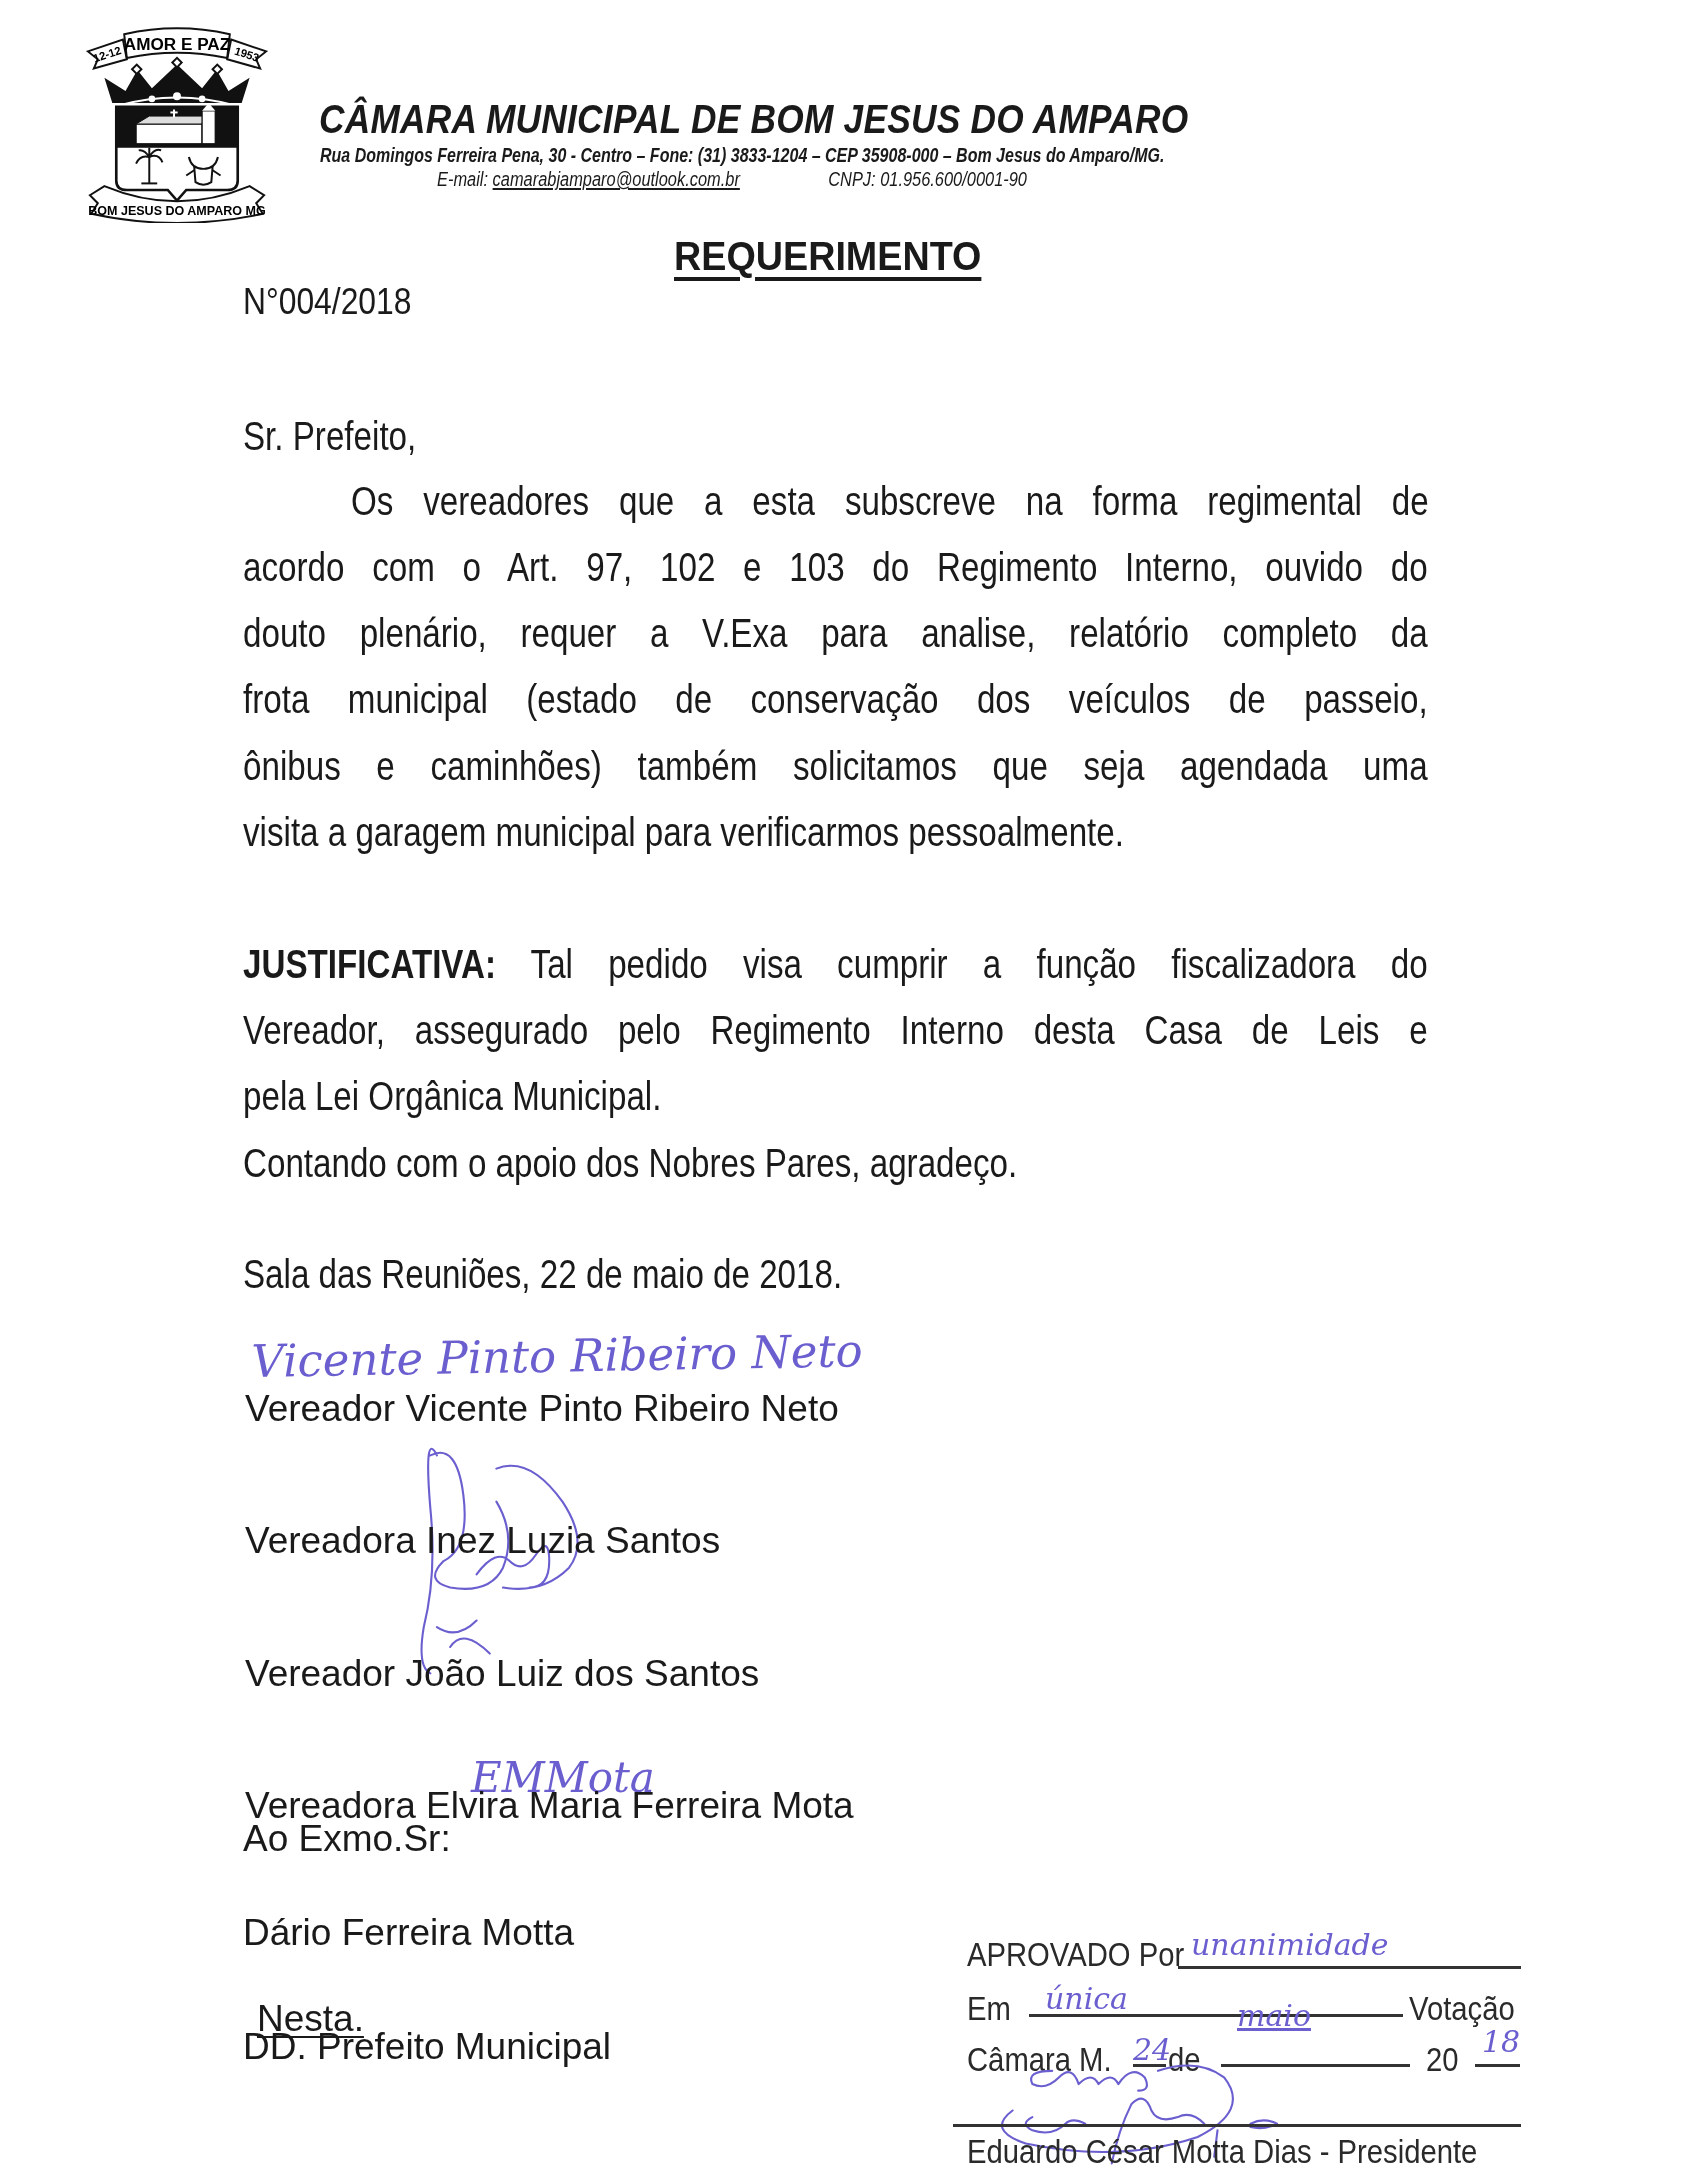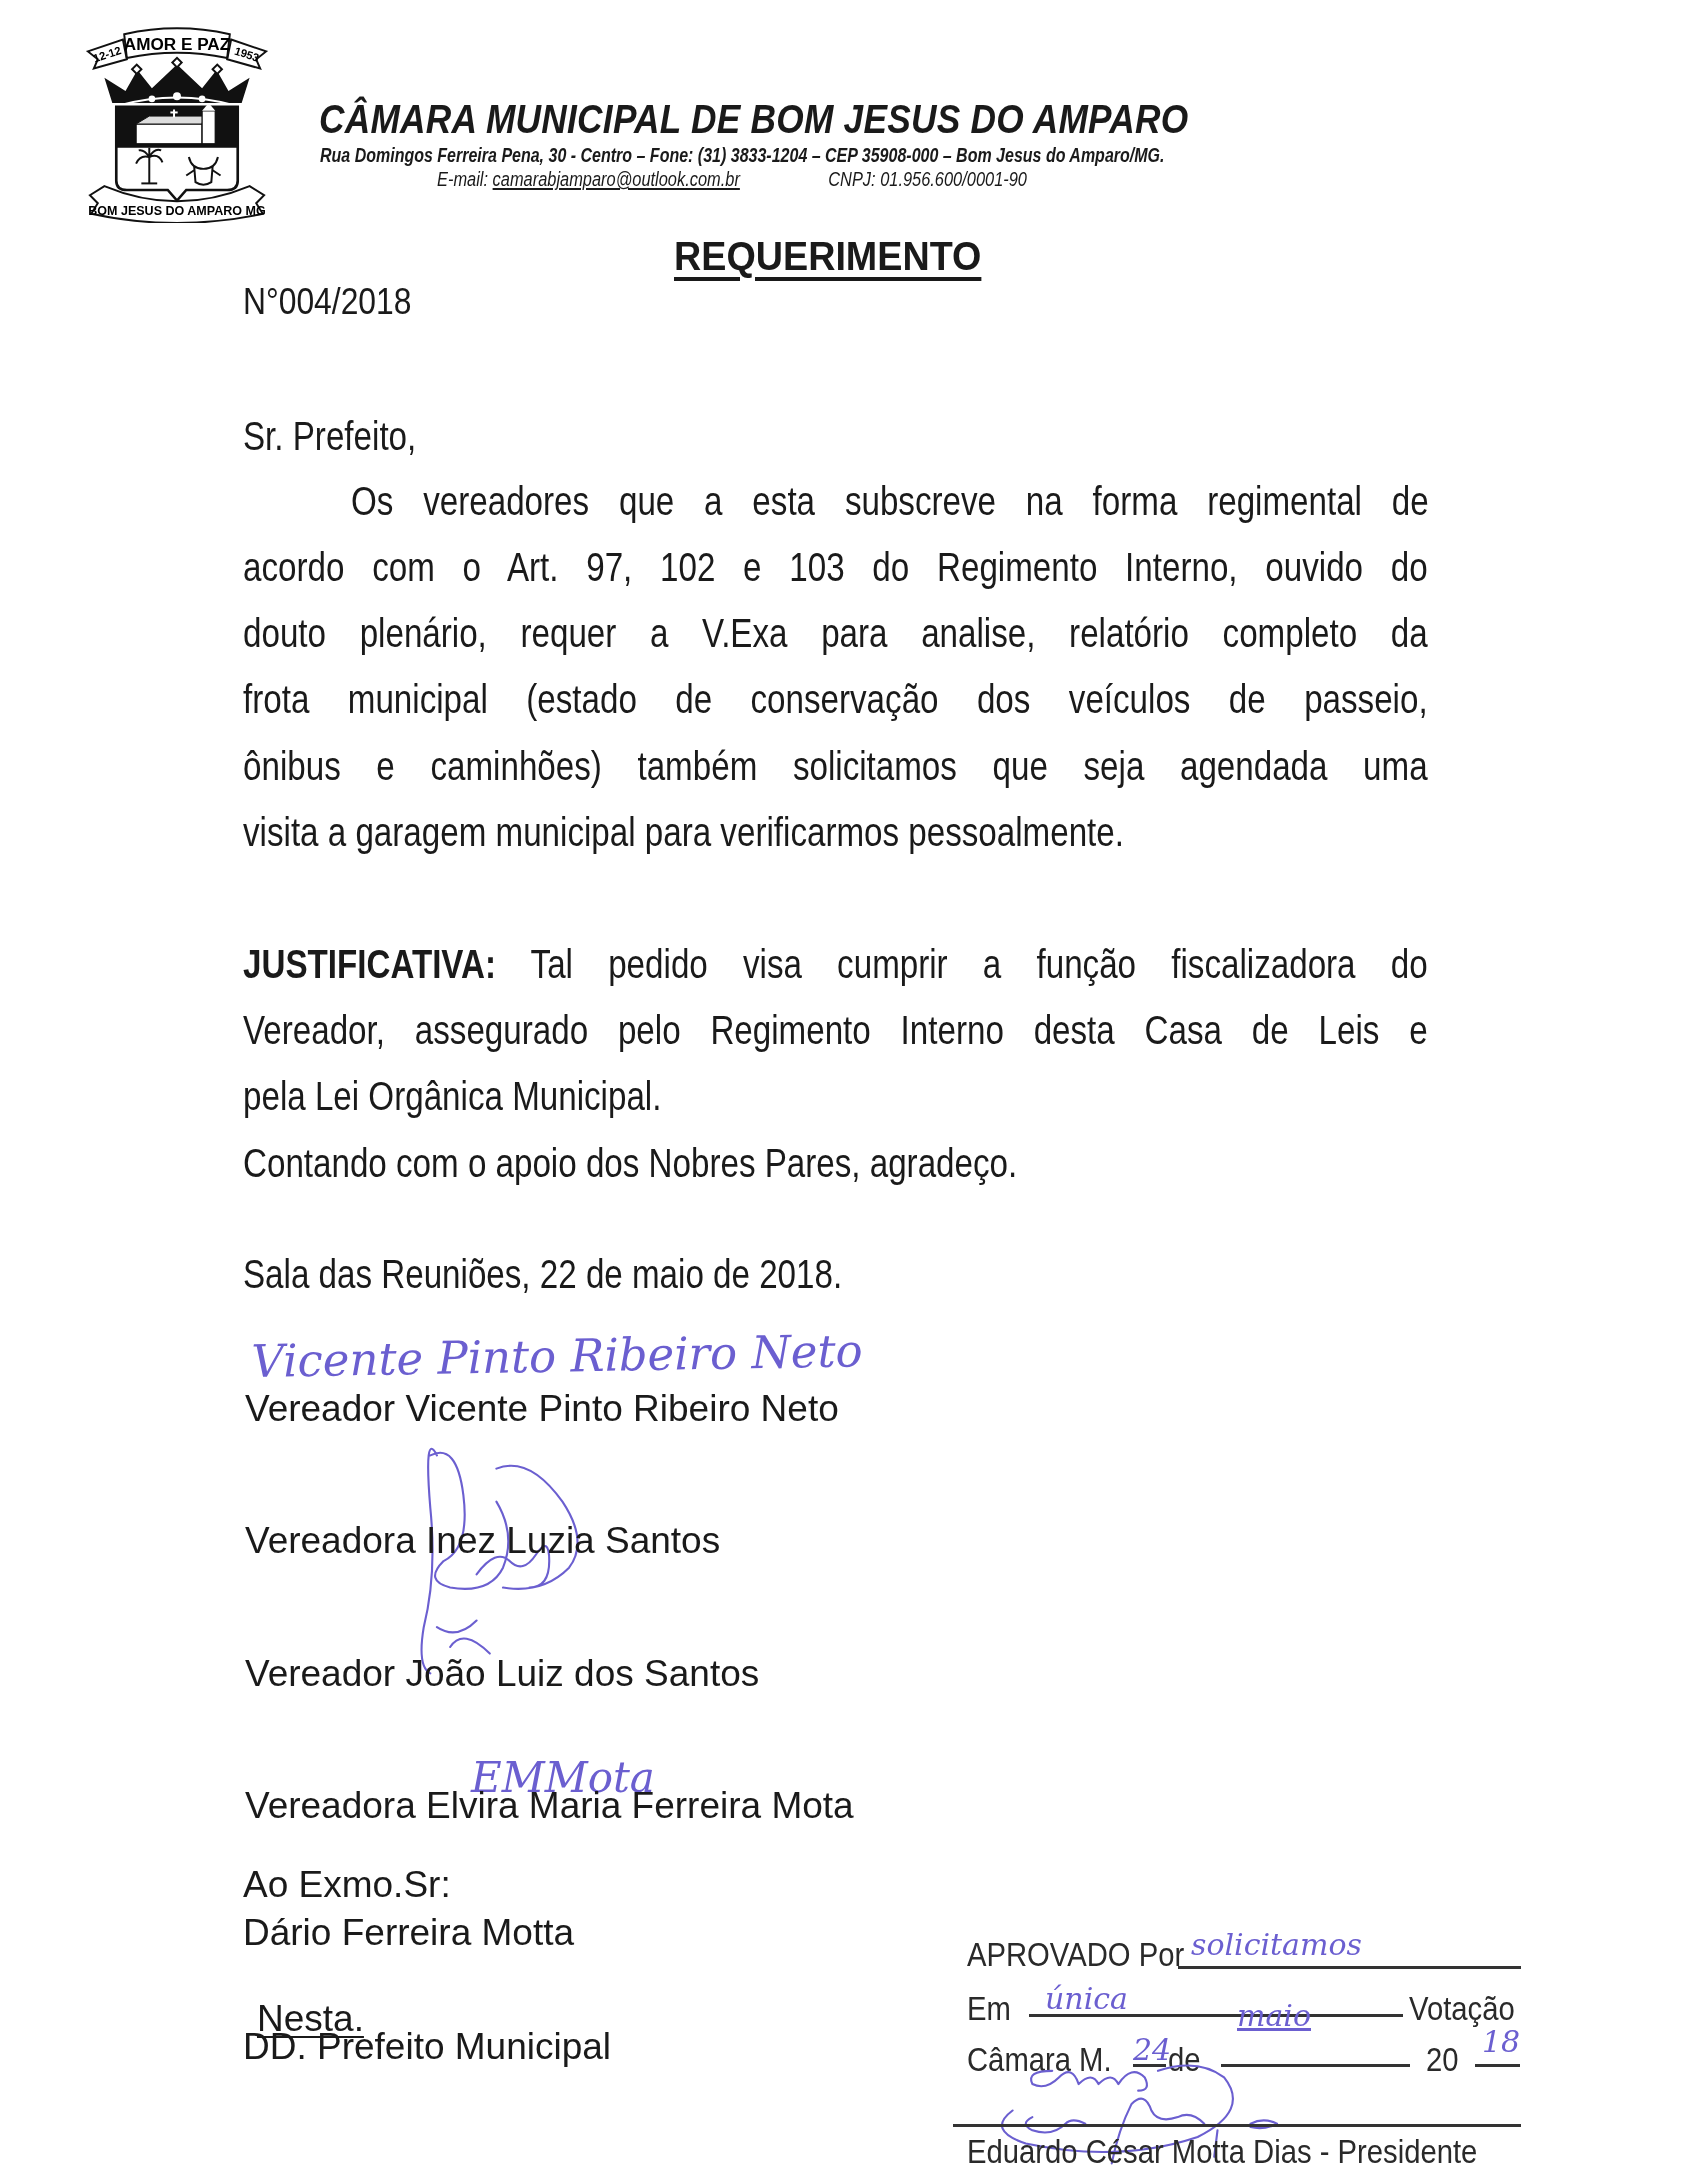--- a/index.html
+++ b/index.html
@@ -130,29 +130,29 @@
 <svg class="handwriting" style="left:397px; top:1429px;" width="212" height="251" viewBox="0 0 320 380">
   <path d="M60 40 Q40 0 50 120 Q60 220 40 300 Q30 360 50 370 M50 40 Q90 20 100 100 Q110 180 70 200 Q40 230 80 240 Q140 250 160 210 Q180 160 150 110 M120 220 Q150 180 170 200 Q190 220 210 190 Q230 160 230 200 Q230 240 200 240 M150 60 Q200 40 250 110 Q290 170 260 210 Q220 250 160 240 M60 300 Q90 320 120 290 M80 330 Q100 300 140 340"></path>
 </svg>
 <div class="sig-name" style="top:1520px;">Vereadora Inez Luzia Santos</div>
 
 <div class="sig-name" style="top:1653px;">Vereador João Luiz dos Santos</div>
 
 <div class="hw-text" style="left:471px; top:1753px; font-size:42px;">EMMota</div>
 <div class="sig-name" style="top:1785px;">Vereadora Elvira Maria Ferreira Mota</div>
 
-<div class="addr-block" style="top:1864px;">Ao Exmo.Sr:</div>
+<div class="addr-block" style="top:1818px;">Ao Exmo.Sr:</div>
 <div class="addr-block" style="top:1912px;">Dário Ferreira Motta</div>
 <div class="addr-block" style="top:1988px;margin-top:38px;">DD. Prefeito Municipal</div>
 <div class="addr-block nesta" style="top:1998px;">Nesta.</div>
 
 <div>
   <div class="stamp" style="left:967px; top:1935px;">APROVADO Por</div>
   <div class="rule" style="left:1178px; top:1966px; width:343px;"></div>
-  <div class="stamp-hw" style="left:1191px; top:1927px;">solicitamos</div>
+  <div class="stamp-hw" style="left:1191px; top:1927px;">unanimidade</div>
 
   <div class="stamp" style="left:967px; top:1989px;">Em</div>
   <div class="rule" style="left:1029px; top:2014px; width:374px;"></div>
   <div class="stamp-hw" style="left:1045px; top:1981px;">única</div>
   <div class="stamp" style="left:1409px; top:1989px;">Votação</div>
 
   <div class="stamp" style="left:967px; top:2040px;">Câmara M.</div>
   <div class="rule" style="left:1133px; top:2064px; width:33px;"></div>
   <div class="stamp-hw" style="left:1133px; top:2032px;">24</div>
   <div class="stamp" style="left:1168px; top:2040px;">de</div>

